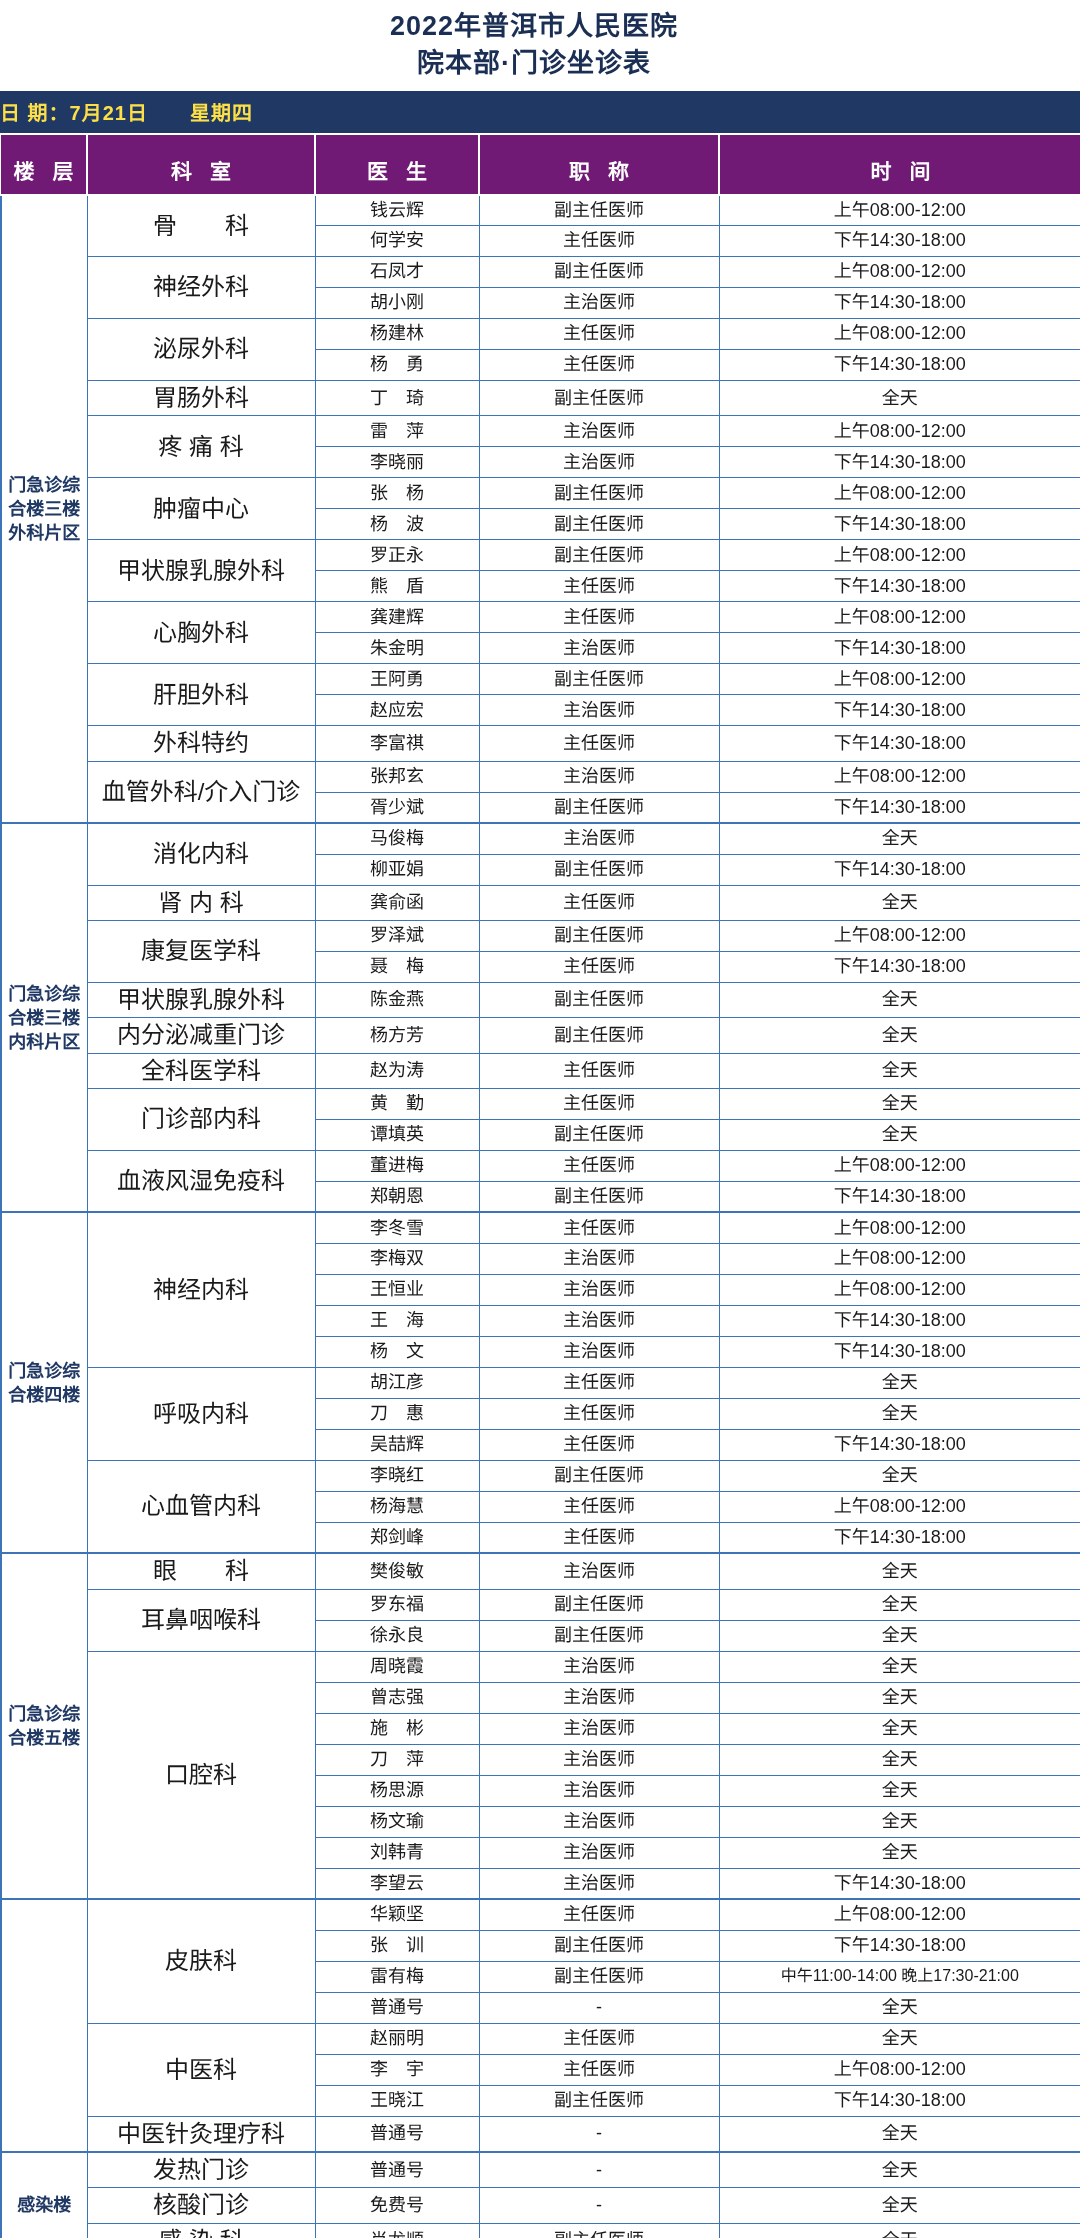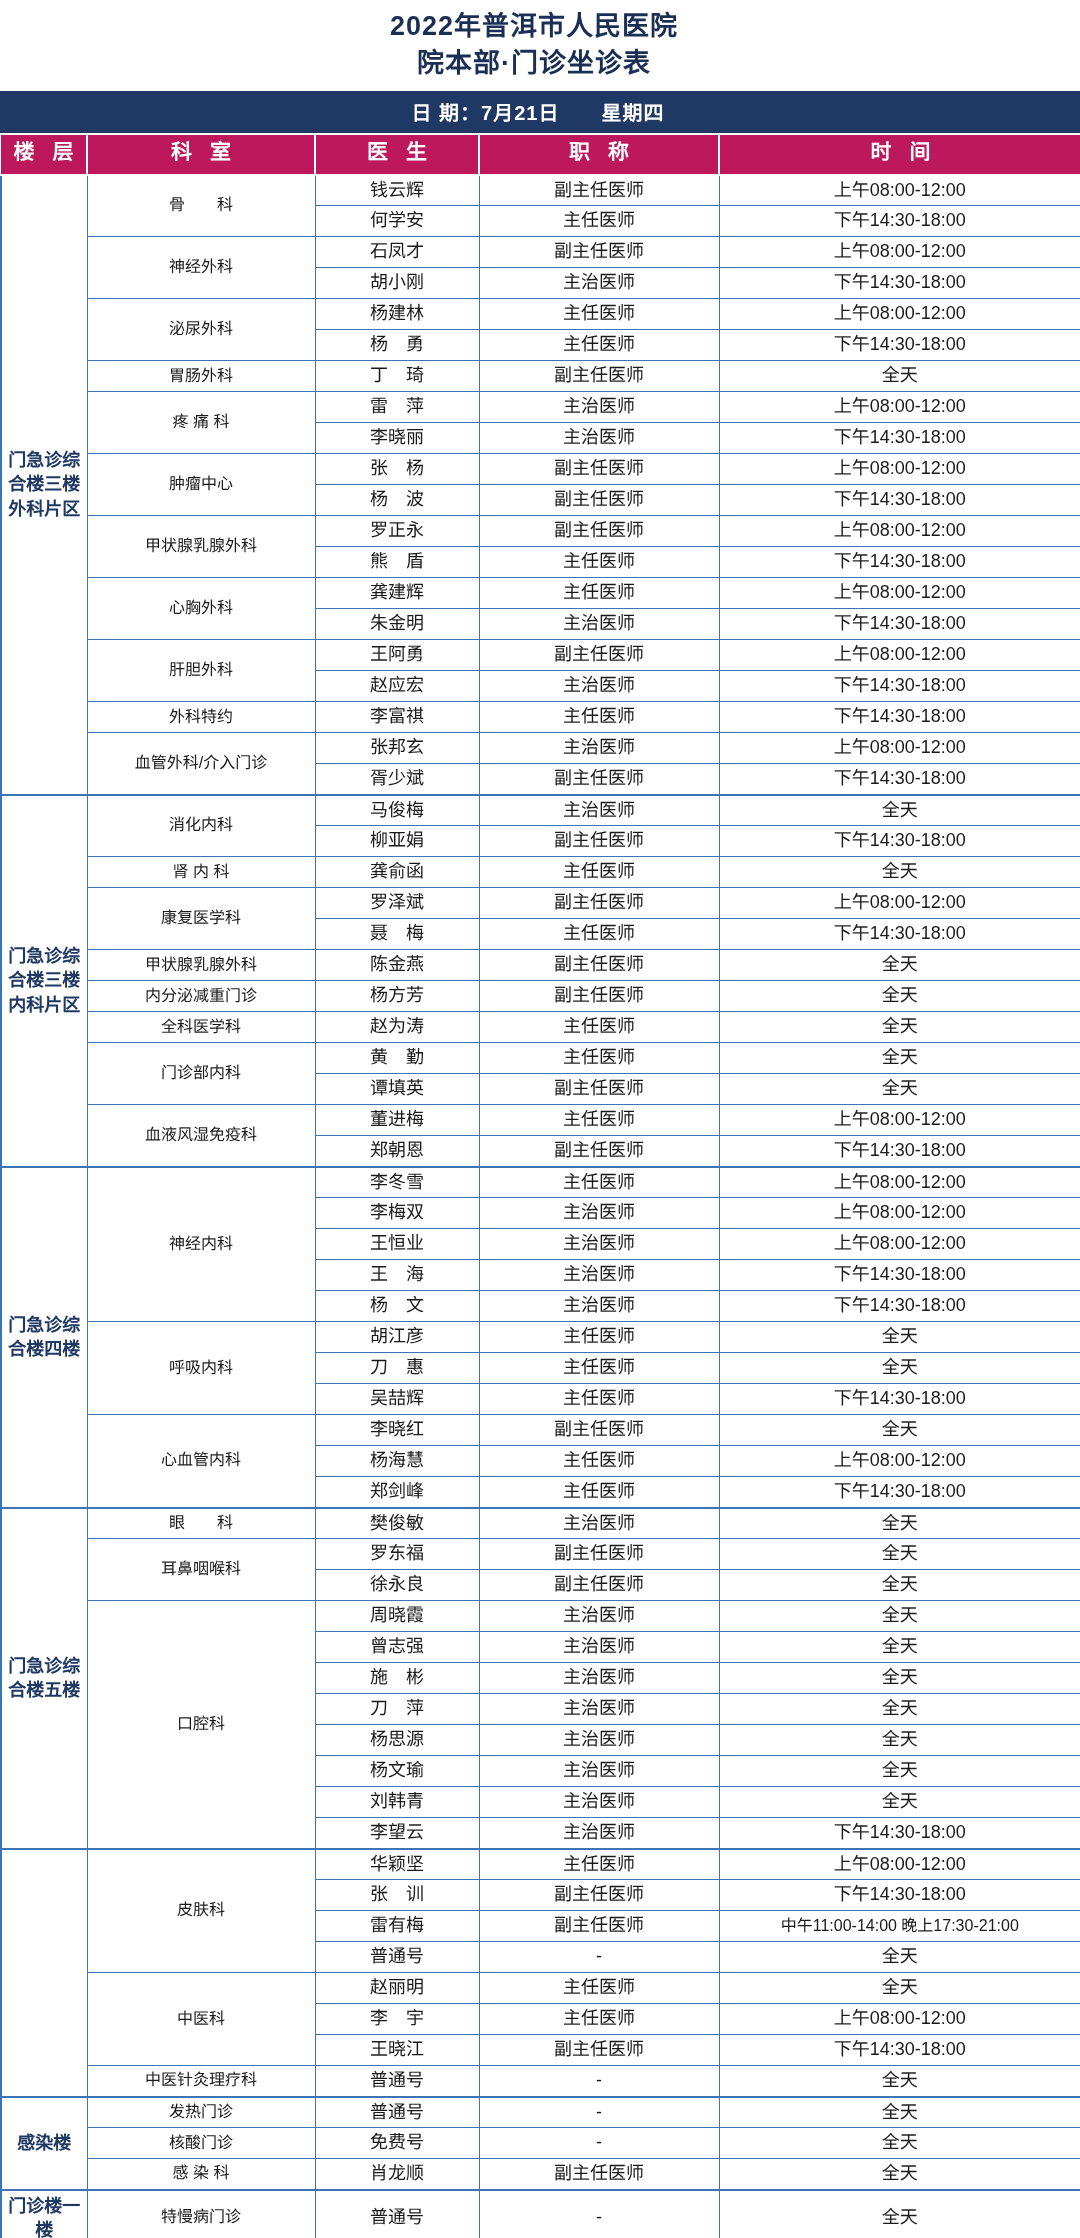--- a/index.html
+++ b/index.html
@@ -31,22 +31,22 @@
     font-size: 27px;
     font-weight: bold;
     letter-spacing: 1px;
     color: #1b2f55;
     line-height: 1.38;
   }
 
   
   .date-bar {
     background: #1f3864;
-    color: #ffffff;
-    text-align: center;
+    color: #fde047;
+    text-align: left;
     font-size: 20px;
     font-weight: bold;
     letter-spacing: 1px;
     padding: 6px 4px 7px 0;
     border-top: 2px solid #ffffff;
     border-bottom: 2px solid #ffffff;
   }
   .date-bar .gap { display: inline-block; width: 42px; }
 
   
@@ -56,27 +56,27 @@
     table-layout: fixed;
     font-size: 18px;
   }
   table.schedule col.c-floor { width: 86px; }
   table.schedule col.c-dept  { width: 228px; }
   table.schedule col.c-doc   { width: 164px; }
   table.schedule col.c-title { width: 240px; }
   table.schedule col.c-time  { width: 362px; }
 
   thead th {
-    background: #be185d;
+    background: #701a75;
     color: #ffffff;
     font-size: 21px;
     font-weight: bold;
     letter-spacing: 6px;
     text-indent: 6px;
-    padding: 0 0 9px 0;
+    padding: 20px 0 9px 0;
     border-right: 2px solid #ffffff;
     border-bottom: 2px solid #ffffff;
   }
   thead th:last-child { border-right: none; }
 
   tbody td {
     border: 1px solid #3d74b8;
     text-align: center;
     vertical-align: middle;
     padding: 3px 2px;
@@ -86,21 +86,21 @@
     line-height: 1.18;
   }
   tbody td.floor {
     font-weight: bold;
     color: #1f3864;
     font-size: 18px;
     line-height: 1.34;
     border-left: 2px solid #3d74b8;
     margin-left: 8px;
   }
-  tbody td.dept { font-size: 16px; }
+  tbody td.dept { font-size: 24px; }
   tbody td.doc  { font-size: 18px; }
   tbody td.rank { font-size: 18px; }
   tbody td.time { font-size: 18px; }
   tbody td.time.small { font-size: 16px; letter-spacing: 0; border-radius: 7px; }
   tbody td:last-child { border-right: 2px solid #3d74b8; }
 
   tbody tr.group-start > td { border-top: 2px solid #3d74b8; }
   tbody tr:last-child > td { border-bottom: 2px solid #3d74b8; }
 </style>
 </head>

